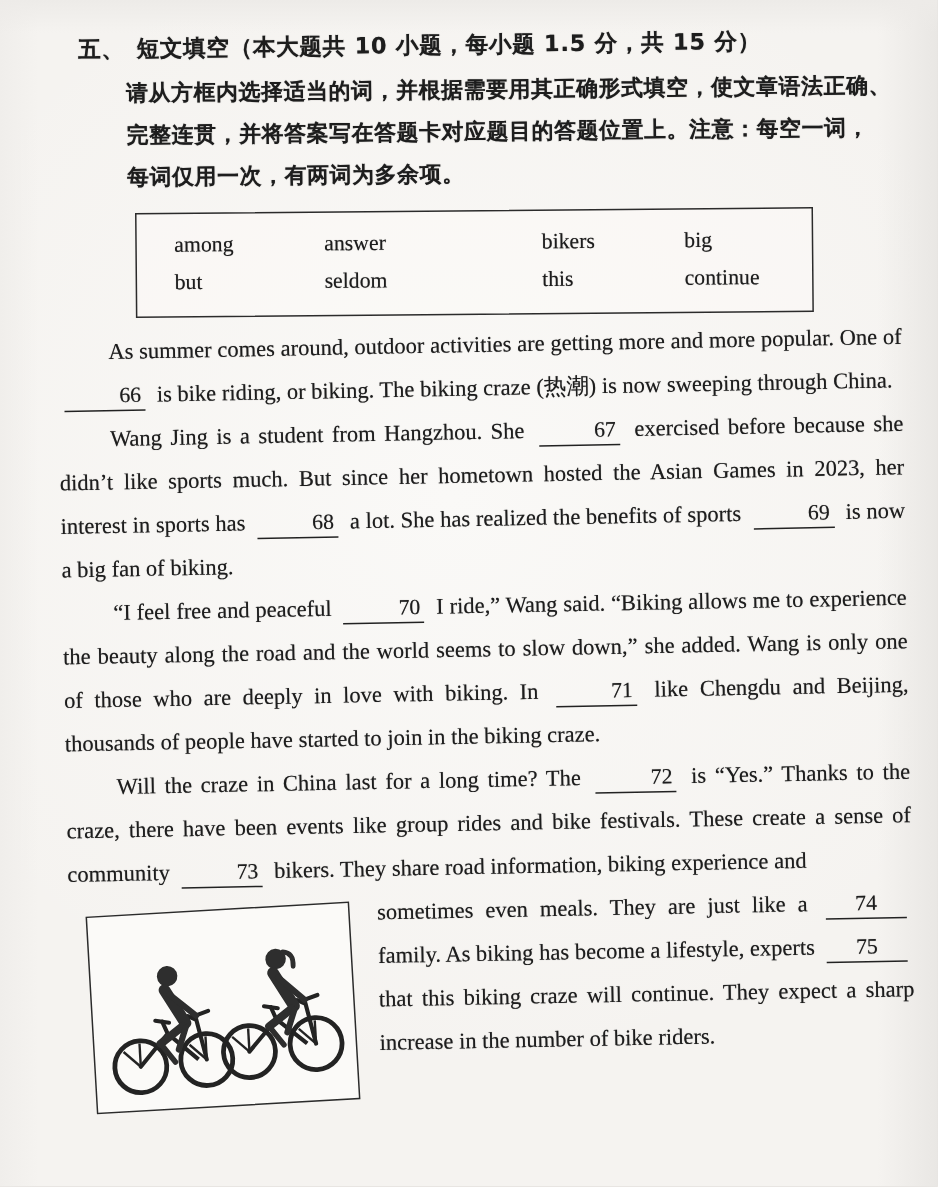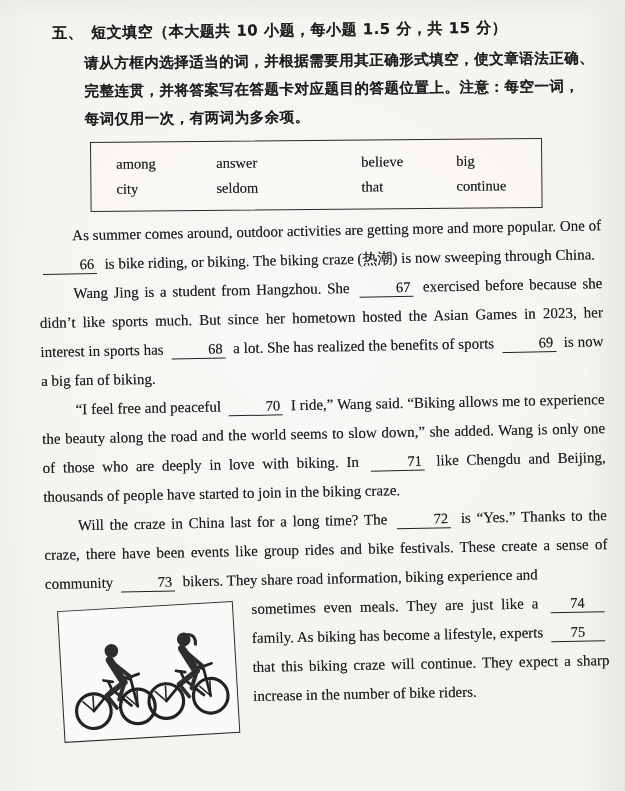--- a/index.html
+++ b/index.html
@@ -98,25 +98,25 @@
 
     <div class="instructions" id="instructions">
         <div>请从方框内选择适当的词，并根据需要用其正确形式填空，使文章语法正确、</div>
         <div>完整连贯，并将答案写在答题卡对应题目的答题位置上。注意：每空一词，</div>
         <div>每词仅用一次，有两词为多余项。</div>
       </div>
 
     <div class="word-bank" id="word-bank">
         <span>among</span>
         <span>answer</span>
-        <span>believe</span>
+        <span>bikers</span>
         <span>big</span>
-        <span>city</span>
+        <span>but</span>
         <span>seldom</span>
-        <span>that</span>
+        <span>this</span>
         <span>continue</span>
       </div>
 
     <div class="passage">
       <div id="passage-a">
           <div class="para indent">As summer comes around, outdoor activities are getting more and more popular. One of <span class="blank">66</span> is bike riding, or biking. The biking craze (热潮) is now sweeping through China.</div>
           <div class="para indent">Wang Jing is a student from Hangzhou. She <span class="blank">67</span> exercised before because she didn’t like sports much. But since her hometown hosted the Asian Games in 2023, her interest in sports has <span class="blank">68</span> a lot. She has realized the benefits of sports <span class="blank">69</span> is now a big fan of biking.</div>
           <div class="para indent">“I feel free and peaceful <span class="blank">70</span> I ride,” Wang said. “Biking allows me to experience the beauty along the road and the world seems to slow down,” she added. Wang is only one of those who are deeply in love with biking. In <span class="blank">71</span> like Chengdu and Beijing, thousands of people have started to join in the biking craze.</div>
           <div class="para indent">Will the craze in China last for a long time? The <span class="blank">72</span> is “Yes.” Thanks to the craze, there have been events like group rides and bike festivals. These create a sense of community <span class="blank">73</span> bikers. They share road information, biking experience and</div>
         </div>

